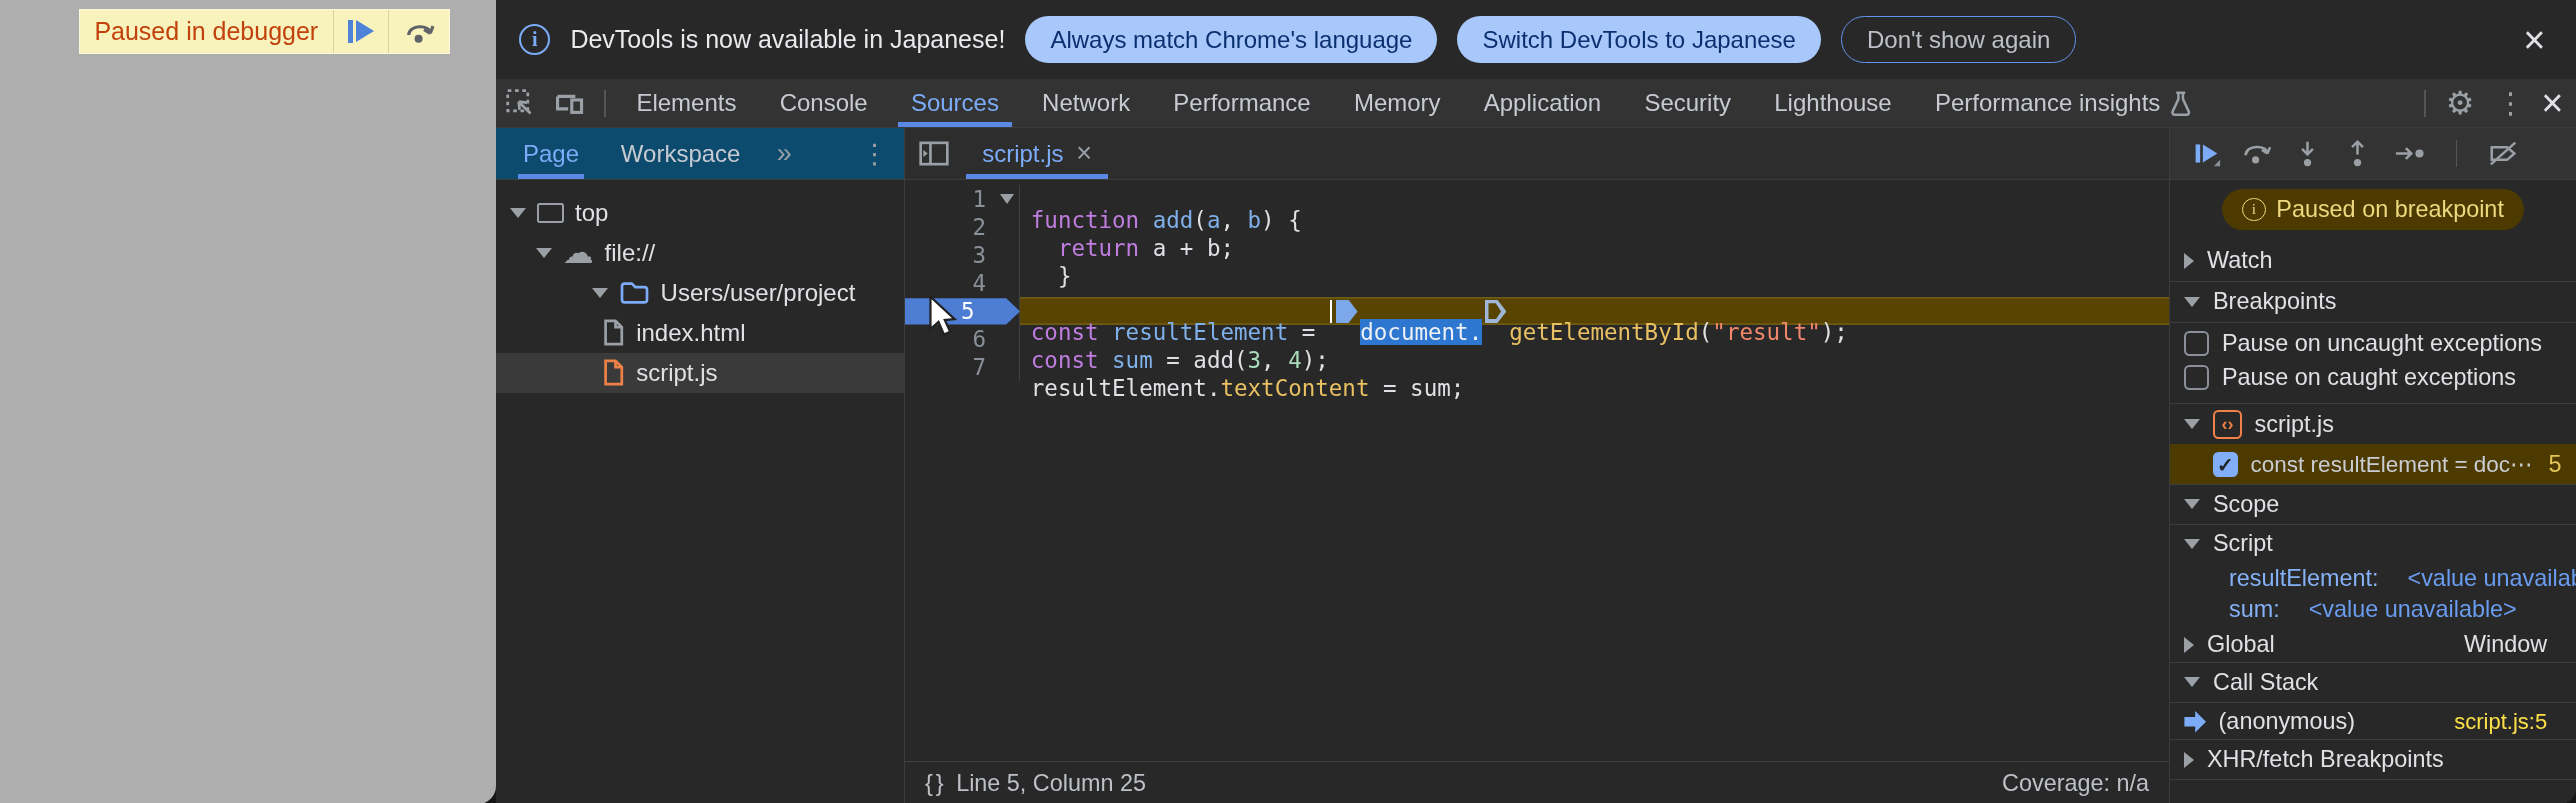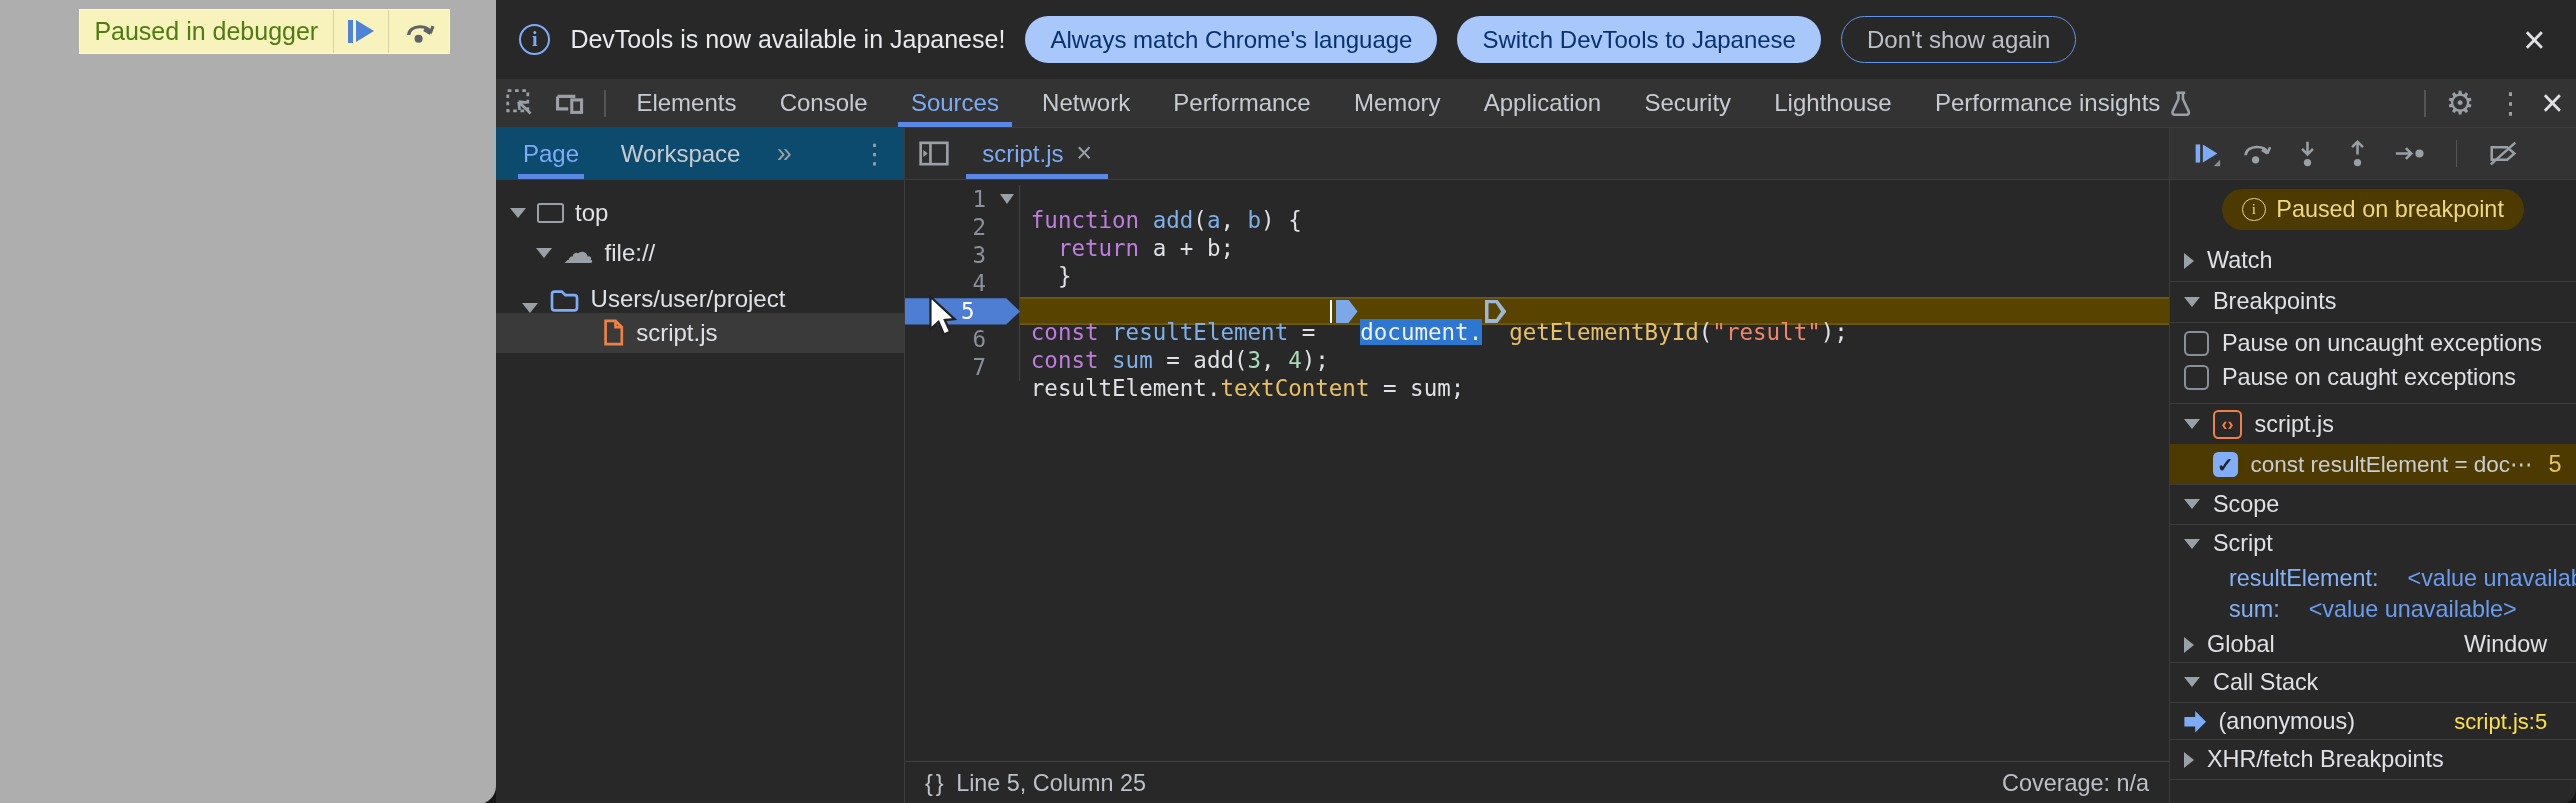--- a/index.html
+++ b/index.html
@@ -5,21 +5,21 @@
   * { margin:0; padding:0; box-sizing:border-box; }
   body { background:#161616; font-family:"Liberation Sans", sans-serif; }
   .screen { position:relative; width:2576px; height:804px; overflow:hidden; background:#161616; }
 
   
   .page-area { position:absolute; left:0; top:0; width:496px; height:804px; background:#aeaeae; border-radius:0 0 18px 0; }
   .paused-banner { position:absolute; left:79px; top:9px; height:45px; display:flex; align-items:stretch;
     background:#f8f2bd; border:1.8px solid #fcf8dd; }
   .paused-banner .cell { display:flex; align-items:center; padding:0 14.4px; }
   .paused-banner .cell + .cell { border-left:1.8px solid #d9d3a4; }
-  .paused-banner .txt { font-size:25px; color:#4d7c0f; white-space:nowrap; }
+  .paused-banner .txt { font-size:25px; color:#c2410c; white-space:nowrap; }
   .b-resume { display:flex; align-items:center; gap:2.7px; }
   .b-resume .bar { width:5.4px; height:23.4px; background:#4f83d8; }
   .b-resume .tri { width:0; height:0; border-left:18px solid #4f83d8; border-top:11.7px solid transparent; border-bottom:11.7px solid transparent; }
 
   
   .devtools { position:absolute; left:496px; top:0; width:2080px; height:804px; background:#282828;
     display:flex; flex-direction:column; border-radius:0 0 16px 0; overflow:hidden; }
 
   
   .notif { flex:none; height:79px; display:flex; align-items:center; gap:20px; padding:0 23.4px; background:#282828; }
@@ -218,26 +218,32 @@
           <div class="tree-row" style="padding-left:14.4px;">
             <span class="tri-d"></span>
             <span class="frame-ic"></span>
             <span>top</span>
           </div>
           <div class="tree-row" style="padding-left:40px;">
             <span class="tri-d"></span>
             <span class="cloud-ic">☁</span>
             <span>file://</span>
           </div>
-          <div class="tree-row" style="padding-left:26px;align-items:flex-end;">
+          <div class="tree-row" style="padding-left:96px;">
             <span class="tri-d"></span>
             <svg width="31" height="25" viewBox="0 0 34 28">
               <path d="M3 7 a3 3 0 0 1 3-3 h8 l4 4 h10 a3 3 0 0 1 3 3 v11 a3 3 0 0 1-3 3 H6 a3 3 0 0 1-3-3 z" fill="none" stroke="#7cacf8" stroke-width="3"></path>
             </svg>
             <span>Users/user/project</span>
+          </div>
+          <div class="tree-row" style="padding-left:106px;">
+            <svg width="23.4" height="29" viewBox="0 0 26 32">
+              <path d="M4 3 h11 l7 7 v19 H4 z M15 3 v7 h7" fill="none" stroke="#9aa0a6" stroke-width="3"></path>
+            </svg>
+            <span>index.html</span>
           </div>
           <div class="tree-row row-sel" style="padding-left:106px;">
             <svg width="23.4" height="29" viewBox="0 0 26 32">
               <path d="M4 3 h11 l7 7 v19 H4 z M15 3 v7 h7" fill="none" stroke="#ee8147" stroke-width="3"></path>
             </svg>
             <span>script.js</span>
           </div>
         </div>
       </div>
 

